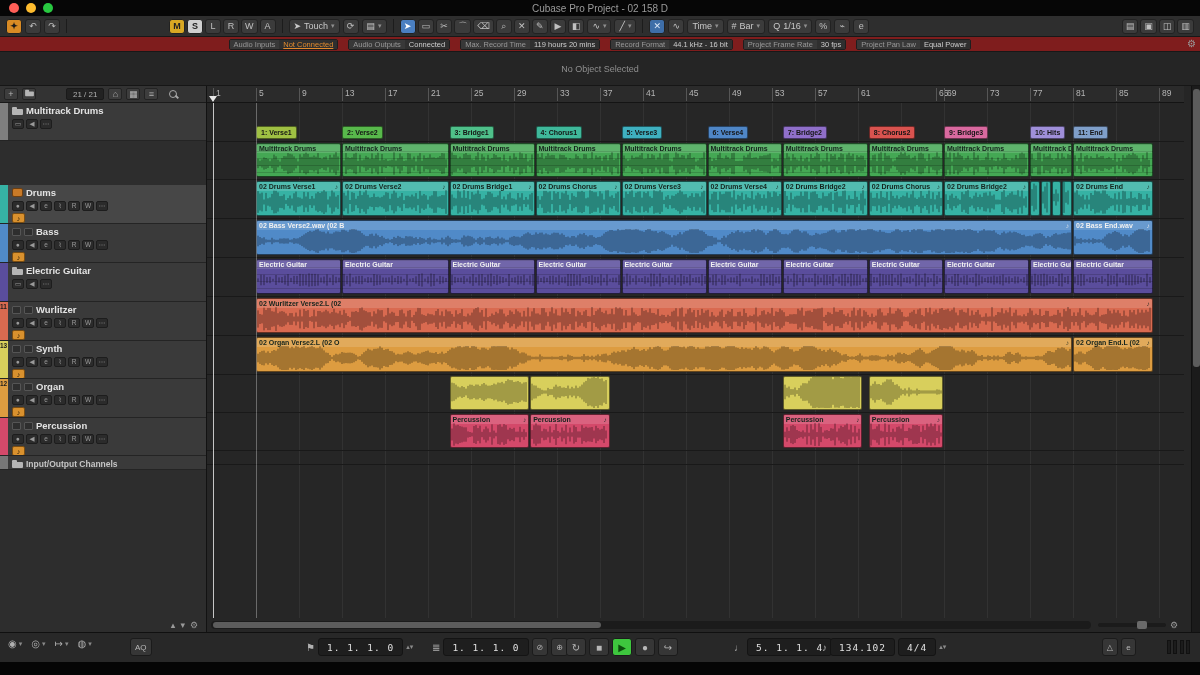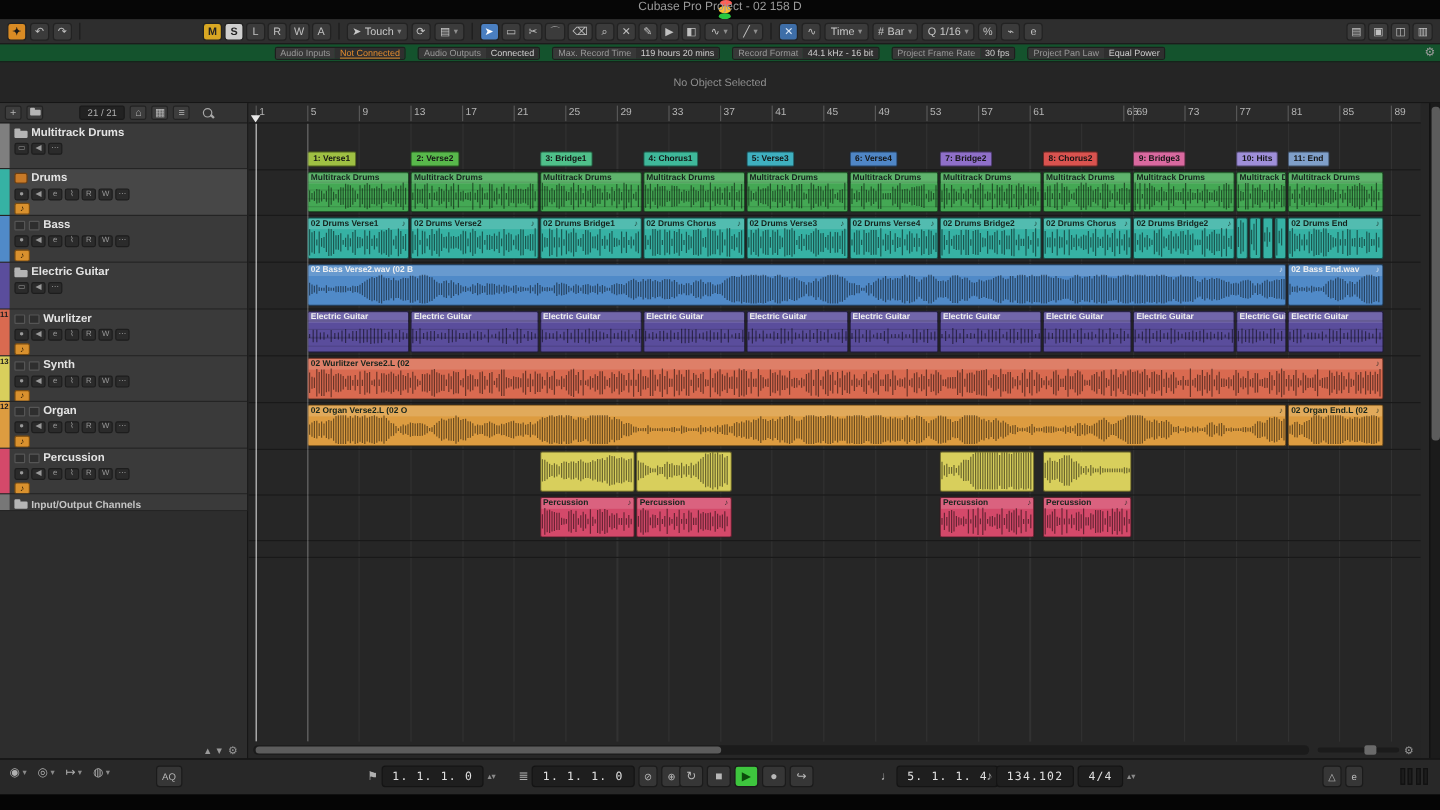--- a/index.html
+++ b/index.html
@@ -1,41 +1,41 @@
 <!DOCTYPE html>
 <html><head>
 <meta charset="utf-8">
 <style>
   html,body{margin:0;padding:0;background:#000;}
   *{box-sizing:border-box;font-family:"Liberation Sans",sans-serif;}
   .window{position:relative;width:1200px;height:675px;background:#1f1f1f;overflow:hidden;}
 
   
-  .titlebar{position:absolute;left:0;top:0;width:100%;height:16px;background:#060606;display:flex;align-items:center;flex-direction:column;}
+  .titlebar{position:absolute;left:0;top:0;width:100%;height:16px;background:#060606;display:flex;align-items:center;}
   .tl{width:10px;height:10px;border-radius:50%;margin-left:7px;}
   .tl.red{background:#ff5f57;margin-left:9px;}
   .tl.yel{background:#febc2e;}
   .tl.grn{background:#28c840;}
   .title{position:absolute;left:0;right:0;text-align:center;font-size:10px;color:#9a9a9a;}
 
   
   .toolbar{position:absolute;left:0;top:16px;width:100%;height:21px;background:#2e2e2e;border-bottom:1px solid #181818;display:flex;align-items:center;padding:0 6px;gap:3px;}
   .tbtn{height:15px;min-width:16px;padding:0 3px;background:#3b3b3b;border:1px solid #222;border-radius:3px;color:#c0c0c0;font-size:9px;line-height:13px;text-align:center;display:inline-flex;align-items:center;justify-content:center;}
   .tbtn.hub{background:#d98b24;color:#1a1a1a;font-weight:bold;}
   .tbtn.sel{background:#4a7fc1;color:#fff;}
   .tbtn.snapon{background:#3e6ea8;color:#dce8f8;}
   .tbtn.auto-m{background:#d8a723;color:#222;font-weight:bold;}
   .tbtn.auto-s{background:#cfcfcf;color:#222;font-weight:bold;}
   .tdrop{display:inline-flex;align-items:center;gap:3px;height:15px;background:#3b3b3b;border:1px solid #222;border-radius:3px;color:#c8c8c8;font-size:9px;padding:0 4px;}
   .tdrop .car{font-size:7px;color:#8f8f8f;}
   .tsep{width:1px;height:14px;background:#1c1c1c;margin:0 3px;}
   .tspacer{flex:1;}
 
   
-  .statusrow{position:absolute;left:0;top:37px;width:100%;height:15px;background:#14532d;border-bottom:1px solid #181818;display:flex;align-items:center;justify-content:center;gap:10px;}
+  .statusrow{position:absolute;left:0;top:37px;width:100%;height:15px;background:#7f1d1d;border-bottom:1px solid #181818;display:flex;align-items:center;justify-content:center;gap:10px;}
   .chip{display:flex;height:11px;border-radius:2px;overflow:hidden;border:1px solid #1e1e1e;}
   .chip-l{background:#383838;color:#989898;font-size:7.5px;line-height:9px;padding:0 4px;}
   .chip-v{background:#2f2f2f;color:#cdcdcd;font-size:7.5px;line-height:9px;padding:0 4px;}
   .chip-v.warn{color:#e08a2e;text-decoration:underline;}
   .gear-tr{position:absolute;right:4px;top:1px;color:#9a9a9a;font-size:10px;}
 
   
   .infoline{position:absolute;left:0;top:52px;width:100%;height:34px;background:#252525;border-bottom:1px solid #161616;}
   .infoline span{display:block;text-align:center;margin-top:12px;font-size:9px;color:#8f8f8f;}
 
@@ -248,21 +248,21 @@
                 <span class="fold-ico"></span>
                 <span class="tname">Multitrack Drums</span>
               </div>
               <div class="bline">
                 <span class="sbtn">▭</span>
                 <span class="sbtn">◀</span>
                 <span class="sbtn">⋯</span>
               </div>
             </div>
           </div>
-          <div class="trow sel" style="height: 39px;">
+          <div class="trow sel" style="height: 39px; margin-top: 44px;">
             <div class="strip" style="background: rgb(54, 178, 164);"></div>
             <div class="trc">
               <div class="nline">
                 <span class="drumsel"></span>
                 <span class="tname">Drums</span>
               </div>
               <div class="bline">
                 <span class="sbtn">●</span>
                 <span class="sbtn">◀</span>
                 <span class="sbtn">e</span>

